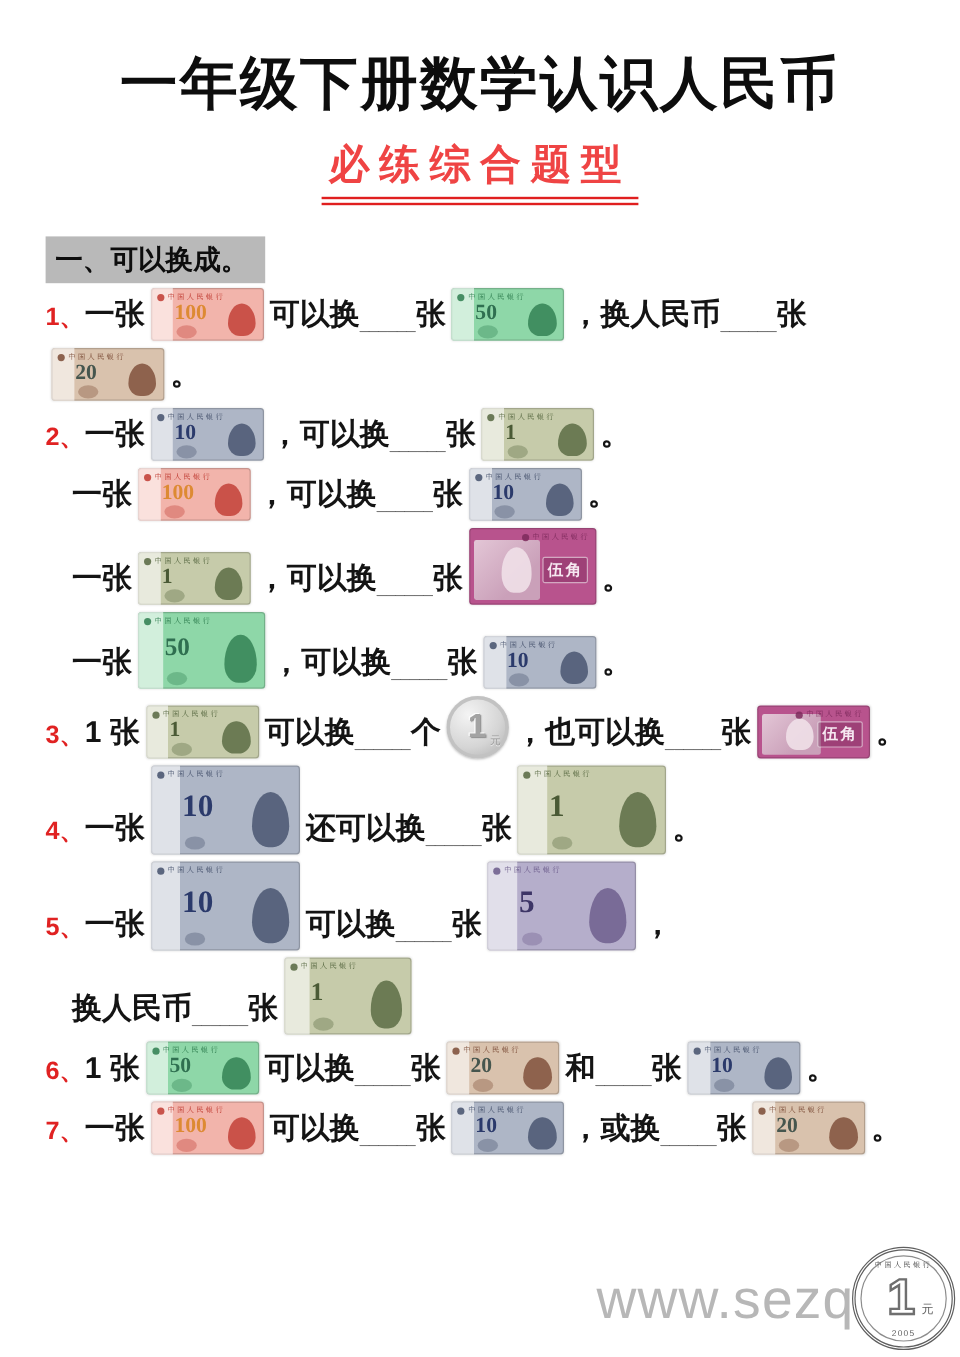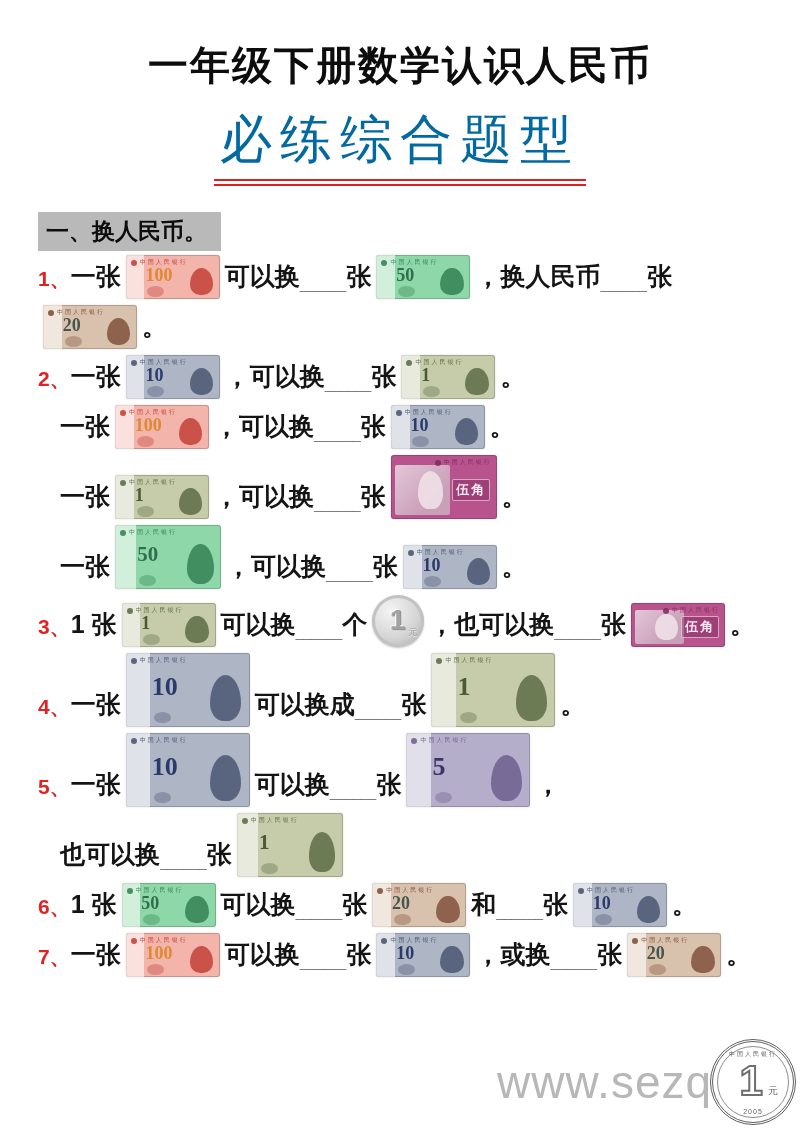--- a/index.html
+++ b/index.html
@@ -4,26 +4,26 @@
 <style>
   html,body{margin:0;padding:0;background:#ffffff;}
   .page{
     position:relative; width:800px; height:1131px; margin:0 auto;
     background:#ffffff; overflow:hidden;
     font-family:"Liberation Sans","DejaVu Sans",sans-serif; color:#141414;
   }
   
   .title{
     margin:38px 0 0 0; text-align:center;
-    font-size:40px; font-weight:900; letter-spacing:2px; color:#0d0d0d;
+    font-size:48px; font-weight:900; letter-spacing:2px; color:#0d0d0d;
   }
   .subtitle-wrap{ text-align:center; margin-top:12px; }
   .subtitle{
     display:inline-block; font-family:"Liberation Serif","DejaVu Serif",serif;
-    font-size:52px; font-weight:400; letter-spacing:8px; color:#0369a1;
+    font-size:34px; font-weight:700; letter-spacing:8px; color:#ef4444;
     border-bottom:7px double #e01f1f; padding:0 6px 4px 6px;
   }
   .section-header{
     display:inline-block; margin:26px 0 0 38px;
     background:#b9b9b9; color:#0d0d0d;
     font-size:23px; font-weight:700; padding:4px 14px 4px 8px;
   }
   
   #questions{ margin-top:4px; }
   .qline{
@@ -124,21 +124,21 @@
 </style>
 </head>
 <body>
 
 <div class="page">
   <h1 class="title">一年级下册数学认识人民币</h1>
   <div class="subtitle-wrap">
     <span class="subtitle">必练综合题型</span>
   </div>
   <div>
-    <span class="section-header">一、换人民币。</span>
+    <span class="section-header">一、可以换成。</span>
   </div>
 
   <div id="questions">
       <div class="qline">
         <span class="qnum">1、</span>
         <span class="qtext">一张</span>
         <span class="note sm" style="background: rgb(242, 180, 171); color: rgb(191, 58, 49);">
           <span class="n-head">
             <i class="n-emblem"></i>
             <span class="n-bank">中国人民银行</span>
@@ -312,21 +312,21 @@
         <span class="qtext">一张</span>
         <span class="note lg" style="background: rgb(174, 182, 198); color: rgb(68, 80, 107);">
           <span class="n-head">
             <i class="n-emblem"></i>
             <span class="n-bank">中国人民银行</span>
           </span>
           <span class="n-num" style="color: rgb(43, 58, 107);">10</span>
           <span class="n-portrait"></span>
           <span class="n-rosette"></span>
         </span>
-        <span class="qtext">可以换成</span>
+        <span class="qtext">还可以换</span>
         <span class="blank">______</span>
         <span class="qtext">张</span>
         <span class="note lg" style="background: rgb(198, 203, 170); color: rgb(85, 102, 63);">
           <span class="n-head">
             <i class="n-emblem"></i>
             <span class="n-bank">中国人民银行</span>
           </span>
           <span class="n-num" style="color: rgb(74, 90, 53);">1</span>
           <span class="n-portrait"></span>
           <span class="n-rosette"></span>
@@ -353,21 +353,21 @@
             <i class="n-emblem"></i>
             <span class="n-bank">中国人民银行</span>
           </span>
           <span class="n-num" style="color: rgb(61, 53, 102);">5</span>
           <span class="n-portrait"></span>
           <span class="n-rosette"></span>
         </span>
         <span class="qtext">，</span>
       </div>
       <div class="qline indent">
-        <span class="qtext">也可以换</span>
+        <span class="qtext">换人民币</span>
         <span class="blank">______</span>
         <span class="qtext">张</span>
         <span class="note md" style="background: rgb(198, 203, 170); color: rgb(85, 102, 63);">
           <span class="n-head">
             <i class="n-emblem"></i>
             <span class="n-bank">中国人民银行</span>
           </span>
           <span class="n-num" style="color: rgb(74, 90, 53);">1</span>
           <span class="n-portrait"></span>
           <span class="n-rosette"></span>

